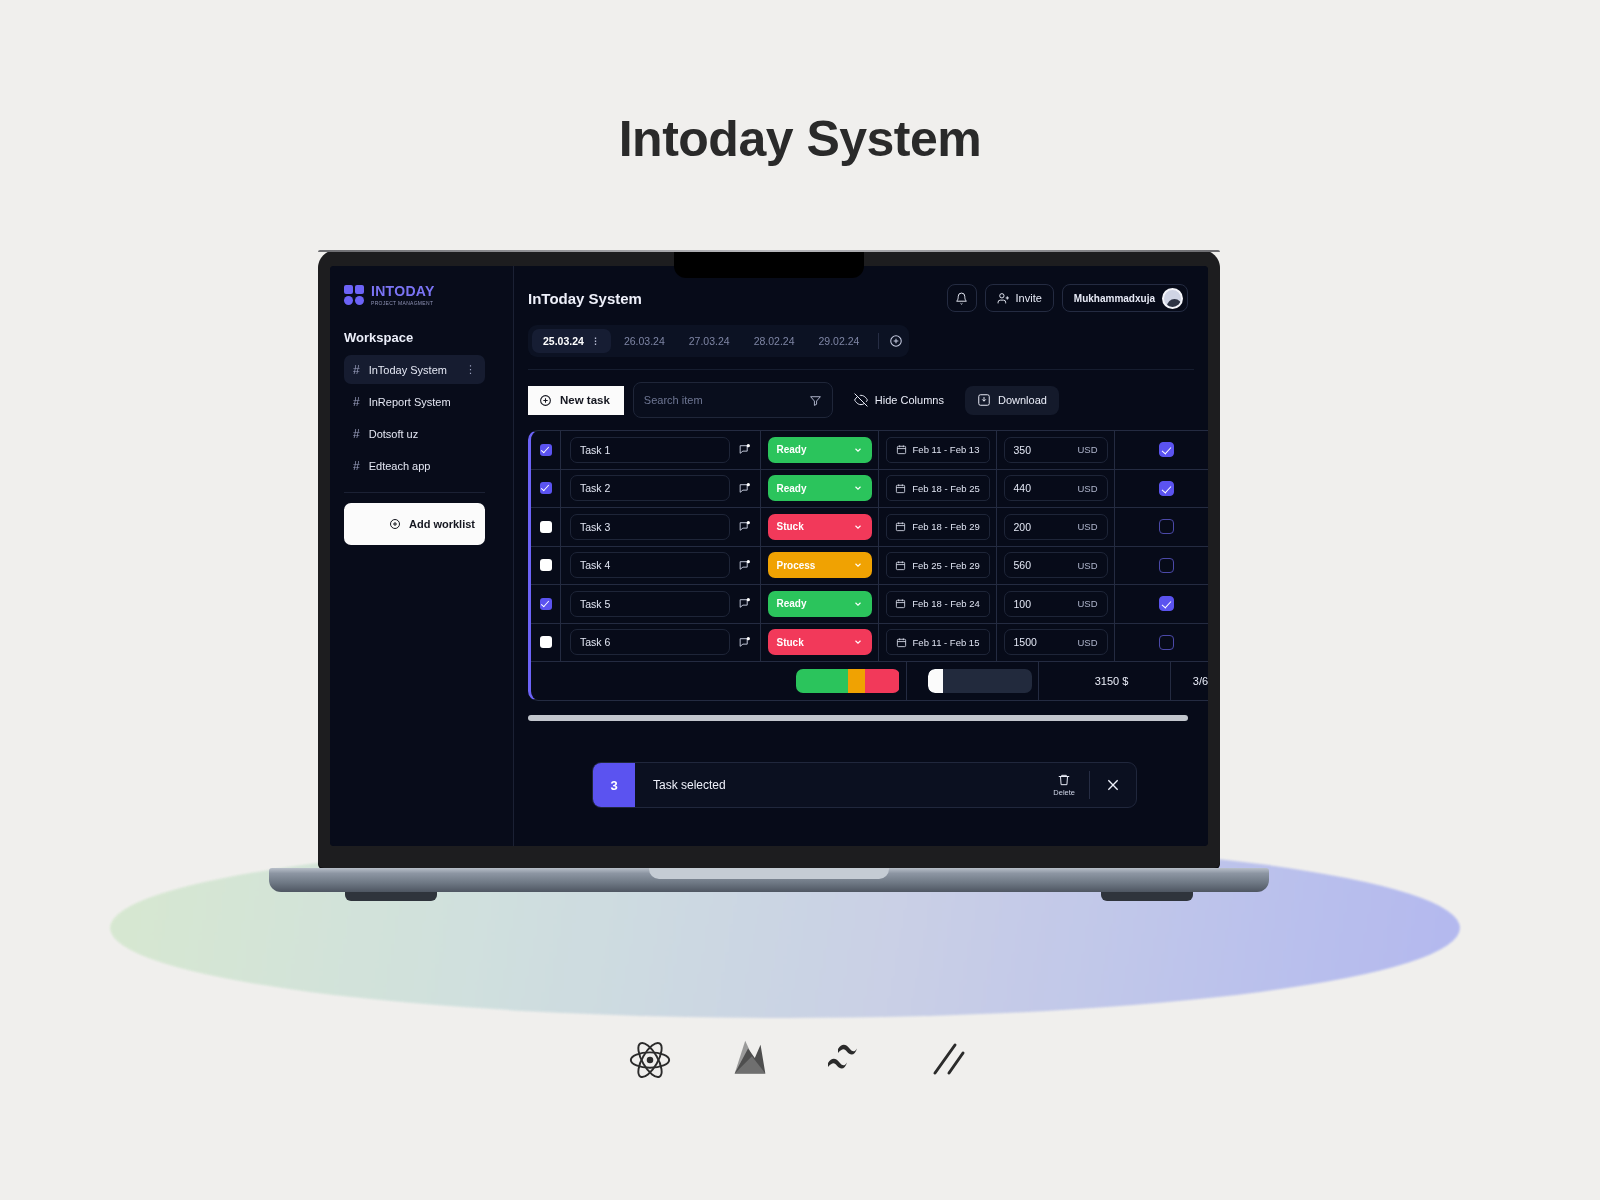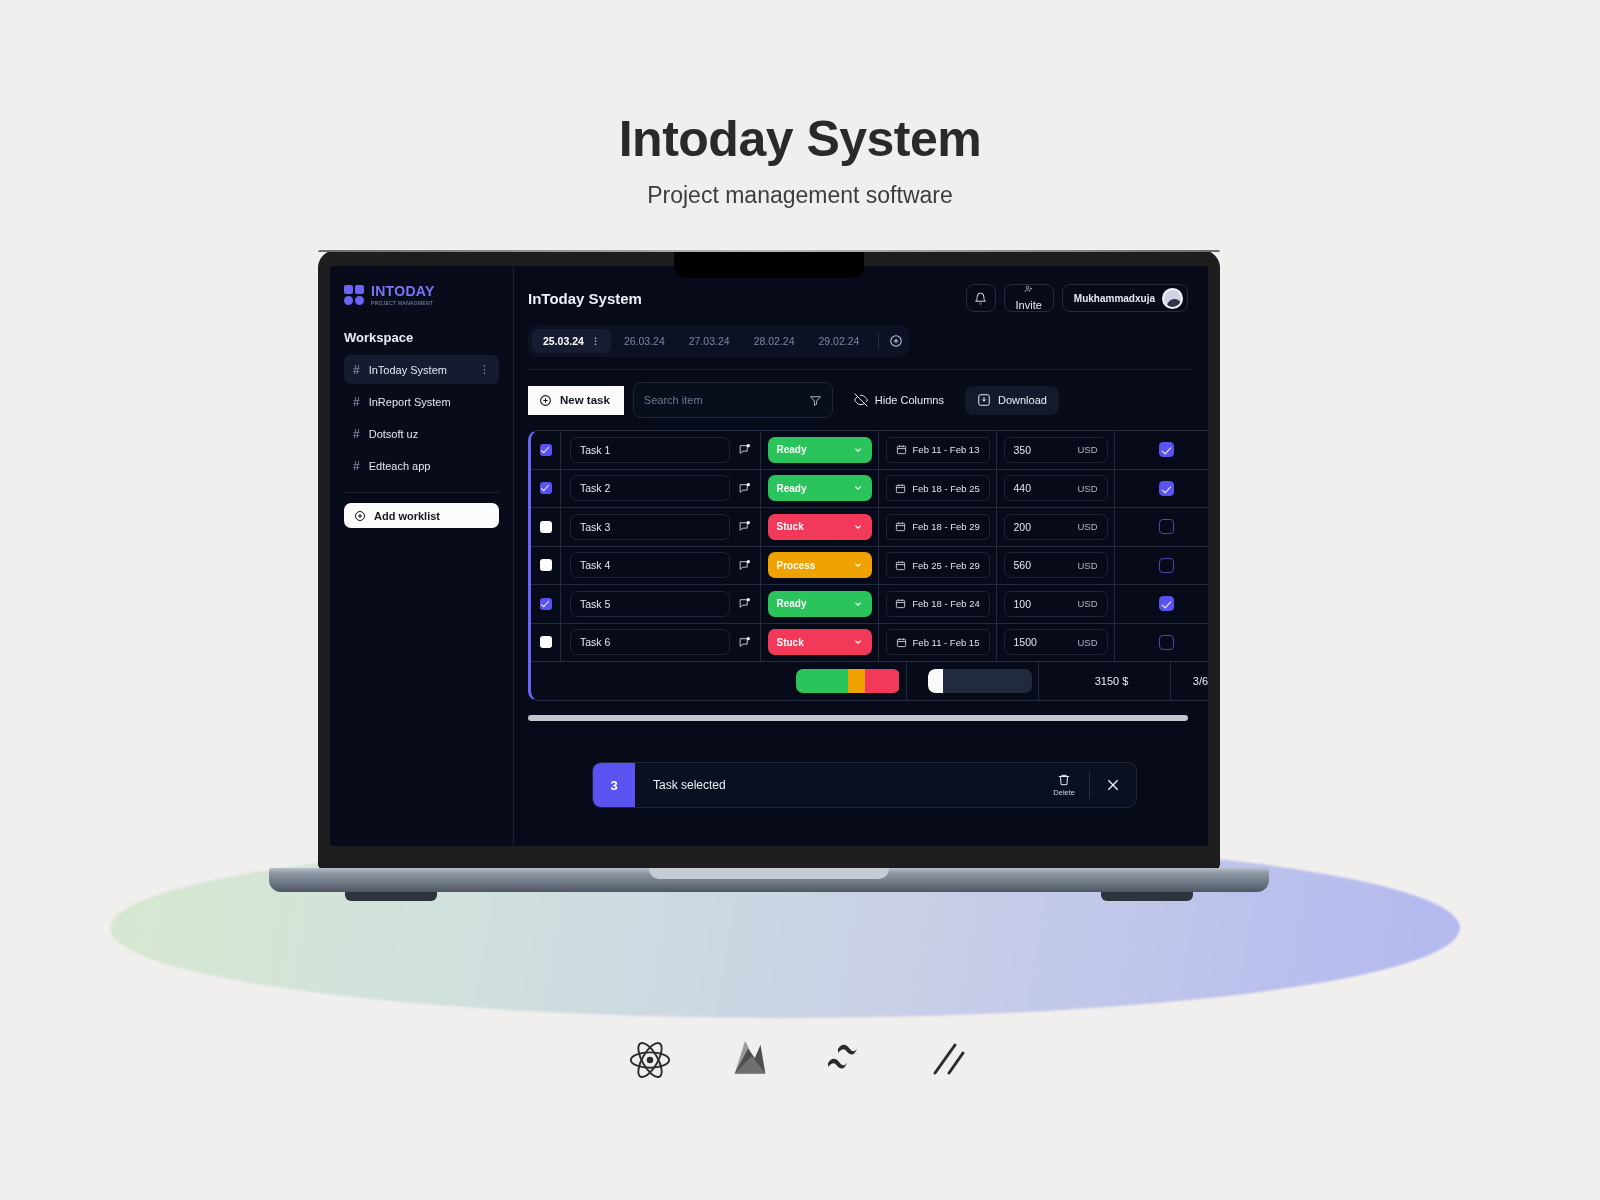--- a/index.html
+++ b/index.html
@@ -59,57 +59,57 @@
     position: absolute; left: 50%; transform: translateX(-50%); top: 0;
     width: 240px; height: 11px; background: #c5ccd4; border-radius: 0 0 10px 10px;
   }
   .foot { position: absolute; top: 24px; width: 92px; height: 9px; background: #2f343c; border-radius: 0 0 6px 6px; }
   .foot.l { left: 76px; }
   .foot.r { right: 76px; }
 
   
   .sidebar {
     width: 184px; flex: 0 0 184px; background: #080c1a;
-    border-right: 1px solid #1b2134; padding: 18px 14px 0 14px;
+    border-right: 1px solid #1b2134; padding: 18px 28px 0 14px;
   }
   .logo-row { display: flex; align-items: center; gap: 7px; margin-bottom: 24px; }
   .logo-dots { display: grid; grid-template-columns: 9px 9px; grid-gap: 2px; }
   .logo-dots i { width: 9px; height: 9px; background: #6c63f7; display: block; }
   .logo-dots i:nth-child(1), .logo-dots i:nth-child(2) { border-radius: 2px; }
   .logo-dots i:nth-child(3), .logo-dots i:nth-child(4) { border-radius: 50%; }
   .logo-text .l1 { font-size: 14px; font-weight: 700; color: #7b74f5; letter-spacing: .3px; line-height: 1; }
   .logo-text .l2 { font-size: 5px; color: #8f93b5; letter-spacing: .3px; margin-top: 2px; }
   .ws-title { font-size: 13px; font-weight: 700; color: #eceffa; margin-bottom: 10px; }
   .nav-item {
     display: flex; align-items: center; gap: 9px; height: 29px; padding: 0 9px;
     border-radius: 7px; margin-bottom: 3px; cursor: pointer;
   }
   .nav-item.active { background: #161c30; }
   .nav-hash { font-size: 12px; color: #9ba0be; font-weight: 500; }
   .nav-label { font-size: 11px; color: #e4e7f3; flex: 1; }
   .nav-dots { font-size: 11px; color: #9ba0be; letter-spacing: 0; line-height: 5px; }
   .divider { height: 1px; background: #1b2134; margin: 12px 0 10px; }
   .add-worklist {
-    display: flex; align-items: center; gap: 8px; height: 25px; padding: 0 10px;
-    background: #fbfbfb; border-radius: 7px; cursor: pointer;
+    display: flex; align-items: center; gap: 8px; height: 42px; padding: 0 10px;
+    background: #fbfbfb; border-radius: 7px; cursor: pointer; justify-content: flex-end;
   }
   .add-worklist span.t { font-size: 11px; font-weight: 600; color: #14161f; }
 
   
   .main { flex: 1; min-width: 0; background: #070b19; position: relative; }
   .topbar { display: flex; align-items: center; justify-content: space-between; padding: 18px 20px 0 14px; }
   .app-title { font-size: 15px; font-weight: 600; color: #eef0fa; }
   .top-actions { display: flex; align-items: center; gap: 8px; }
   .icon-btn {
     width: 30px; height: 28px; border: 1px solid #242b41; border-radius: 8px;
     display: flex; align-items: center; justify-content: center; cursor: pointer; background: transparent;
   }
   .pill-btn {
     height: 28px; padding: 0 11px; border: 1px solid #242b41; border-radius: 8px;
-    display: flex; align-items: center; gap: 6px; cursor: pointer; background: transparent; flex-direction: column;
+    display: flex; align-items: center; gap: 6px; cursor: pointer; background: transparent;
   }
   .pill-btn span { font-size: 11px; color: #e7eaf6; }
   .user-chip {
     height: 28px; padding: 0 4px 0 11px; border: 1px solid #242b41; border-radius: 8px;
     display: flex; align-items: center; gap: 7px; cursor: pointer;
   }
   .user-chip .nm { font-size: 10px; color: #e7eaf6; font-weight: 600; }
   .avatar {
     width: 21px; height: 21px; border-radius: 50%; background: #cfd4e4;
     border: 2px solid #f4f5fa; position: relative; overflow: hidden;
@@ -241,21 +241,20 @@
   .tech { position: absolute; left: 0; top: 1032px; width: 1600px; display: flex; justify-content: center; gap: 44px; }
   .tech .ti { width: 56px; height: 56px; display: flex; align-items: center; justify-content: center; }
 </style>
 </head>
 <body>
 
 <div class="page">
 
   <div class="heading">
     <h1>Intoday System</h1>
-    <h2>Project management software</h2>
   </div>
 
   <div class="shadow-ellipse"></div>
 
   <div class="laptop">
     <div class="lid">
       <div class="notch"></div>
       <div class="screen">
 
         <aside class="sidebar">

